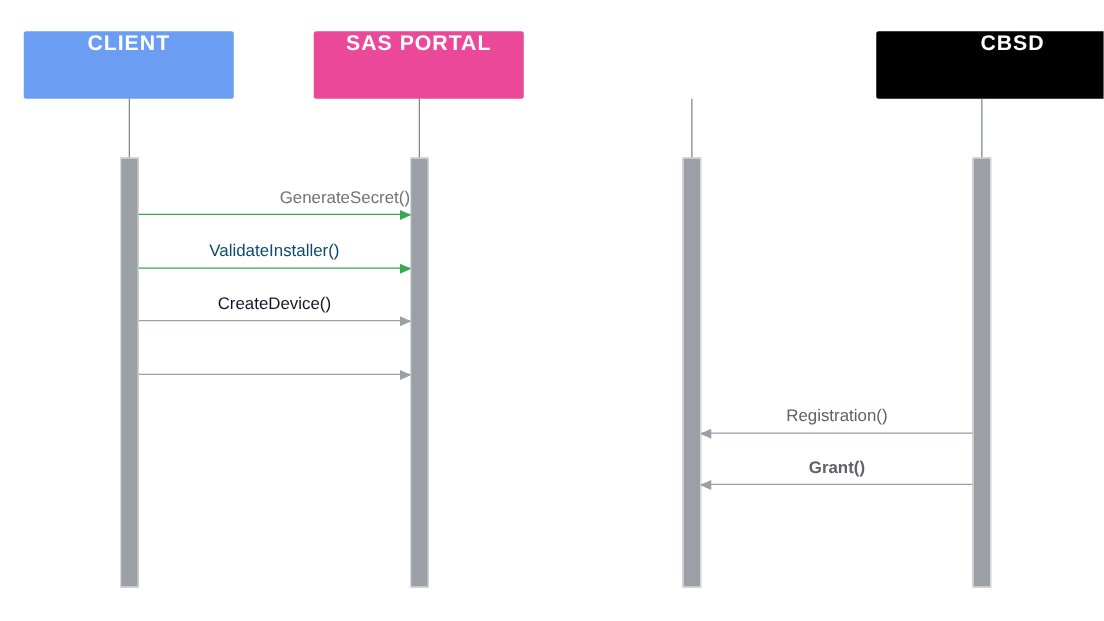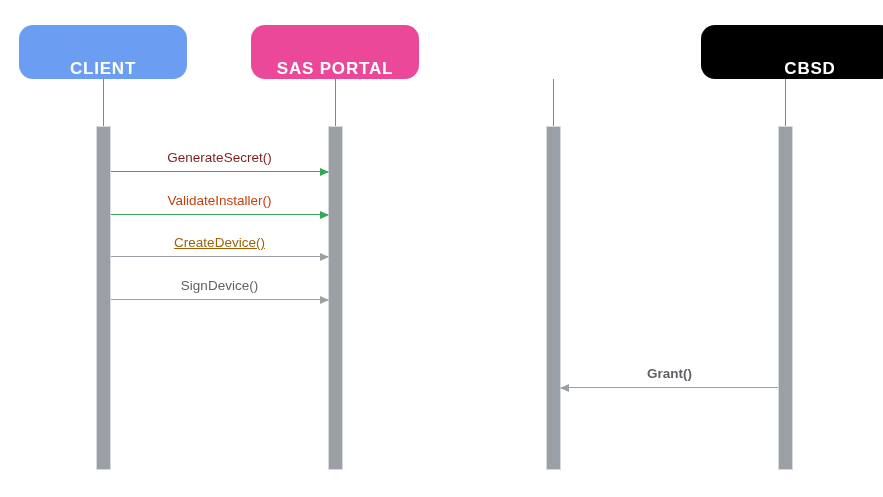--- a/index.html
+++ b/index.html
@@ -14,23 +14,23 @@
     height: 497px;
     background: #ffffff;
     overflow: hidden;
   }
   
   .actor-box {
     position: absolute;
     top: 25px;
     width: 168px;
     height: 54px;
-    border-radius: 14px;
+    border-radius: 2px;
     display: flex;
-    align-items: flex-end;
+    align-items: flex-start;
     justify-content: center;
   }
   .actor-label {
     color: #ffffff;
     font-size: 17px;
     font-weight: bold;
     letter-spacing: 0.8px;
   }
   .actor-client      { left: 19px;  }
   .actor-sas-portal  { left: 251px; }
@@ -129,43 +129,47 @@
   <div class="lifeline-line lifeline-sas-portal"></div>
   <div class="lifeline-line lifeline-sas"></div>
   <div class="lifeline-line lifeline-cbsd"></div>
 
   <div class="activation-bar bar-client"></div>
   <div class="activation-bar bar-sas-portal"></div>
   <div class="activation-bar bar-sas"></div>
   <div class="activation-bar bar-cbsd"></div>
 
   <div class="message msg-left dir-right m1" style="--line-color: #34a853;">
-    <div class="msg-label" style="color: #7f1d1d;">GenerateSecret()</div>
+    <div class="msg-label" style="color: #737373; text-align: right;">GenerateSecret()</div>
     <div class="msg-line"></div>
     <div class="msg-head"></div>
   </div>
 
   <div class="message msg-left dir-right m2" style="--line-color: #34a853;">
-    <div class="msg-label" style="color: #c2410c;">ValidateInstaller()</div>
+    <div class="msg-label" style="color: #0c4a6e;">ValidateInstaller()</div>
     <div class="msg-line"></div>
     <div class="msg-head"></div>
   </div>
 
   <div class="message msg-left dir-right m3" style="--line-color: #9aa0a6;">
-    <div class="msg-label" style="color: #a16207; text-decoration: underline;">CreateDevice()</div>
+    <div class="msg-label" style="color: #0f172a;">CreateDevice()</div>
     <div class="msg-line"></div>
     <div class="msg-head"></div>
   </div>
 
   <div class="message msg-left dir-right m4" style="--line-color: #9aa0a6;">
-    <div class="msg-label" style="color: rgb(95, 99, 104);">SignDevice()</div>
     <div class="msg-line"></div>
     <div class="msg-head"></div>
   </div>
 
+  <div class="message msg-right dir-left m5" style="--line-color: #9aa0a6;">
+    <div class="msg-label" style="color: rgb(95, 99, 104);">Registration()</div>
+    <div class="msg-line"></div>
+    <div class="msg-head"></div>
+  </div>
 
   <div class="message msg-right dir-left m6" style="--line-color: #9aa0a6;">
     <div class="msg-label" style="color: rgb(95, 99, 104); font-weight: bold;">Grant()</div>
     <div class="msg-line"></div>
     <div class="msg-head"></div>
   </div>
 
 </div>
 
 </body></html>

